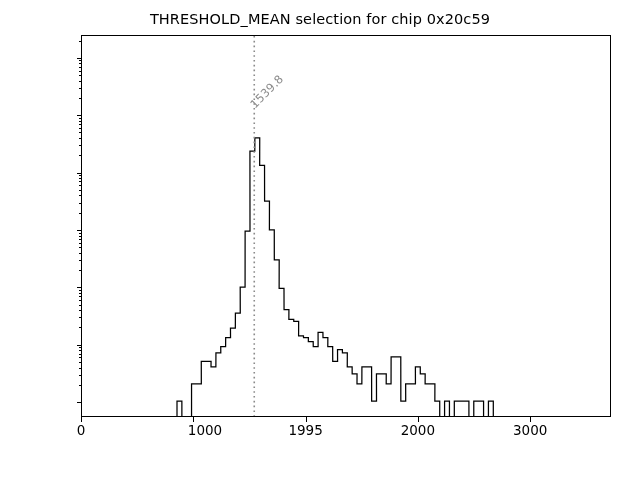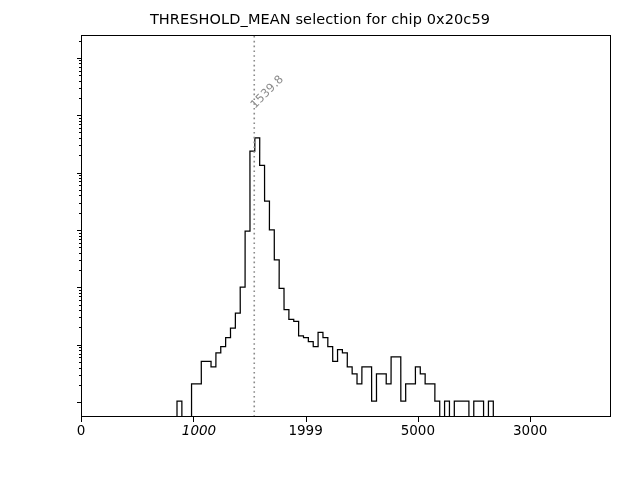--- a/index.html
+++ b/index.html
@@ -165,23 +165,23 @@
       <div class="ytick-minor" style="top: 80.6662px;"></div>
       <div class="ytick-minor" style="top: 75.1057px;"></div>
       <div class="ytick-minor" style="top: 70.5624px;"></div>
       <div class="ytick-minor" style="top: 66.7211px;"></div>
       <div class="ytick-minor" style="top: 63.3936px;"></div>
       <div class="ytick-minor" style="top: 60.4586px;"></div>
       <div class="ytick-minor" style="top: 40.5605px;"></div>
       <div class="xtick-major" style="left: 81px;"></div>
       <div class="xtick-label" style="left: 81px;">0</div>
       <div class="xtick-major" style="left: 193.288px;"></div>
-      <div class="xtick-label" style="left: 199px; font-style: italic;">1000</div>
+      <div class="xtick-label" style="left: 205px;">1000</div>
       <div class="xtick-major" style="left: 305.576px;"></div>
-      <div class="xtick-label" style="left: 305.576px;">1999</div>
+      <div class="xtick-label" style="left: 305.576px;">1995</div>
       <div class="xtick-major" style="left: 417.864px;"></div>
-      <div class="xtick-label" style="left: 417.864px;">5000</div>
+      <div class="xtick-label" style="left: 417.864px;">2000</div>
       <div class="xtick-major" style="left: 530.153px;"></div>
       <div class="xtick-label" style="left: 530.153px;">3000</div>
     </div>
 
 <div id="vline-label" style="left: 256.901px; top: 97px; color: rgb(138, 138, 138);">1539.8</div>
   </div>
 
 </body></html>

